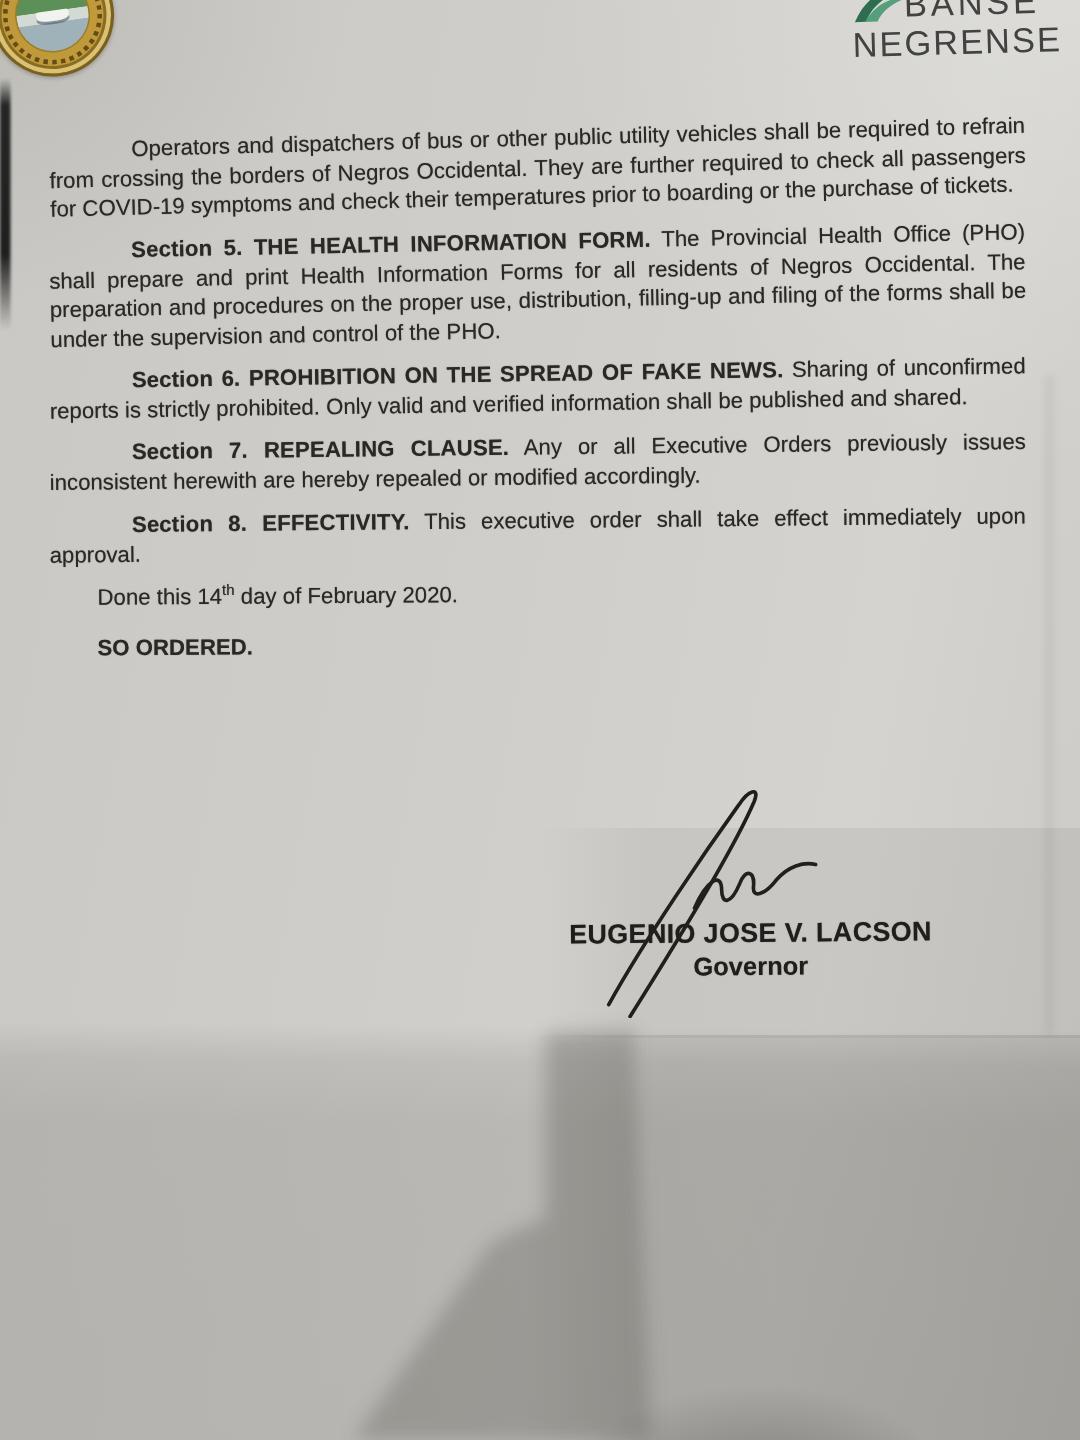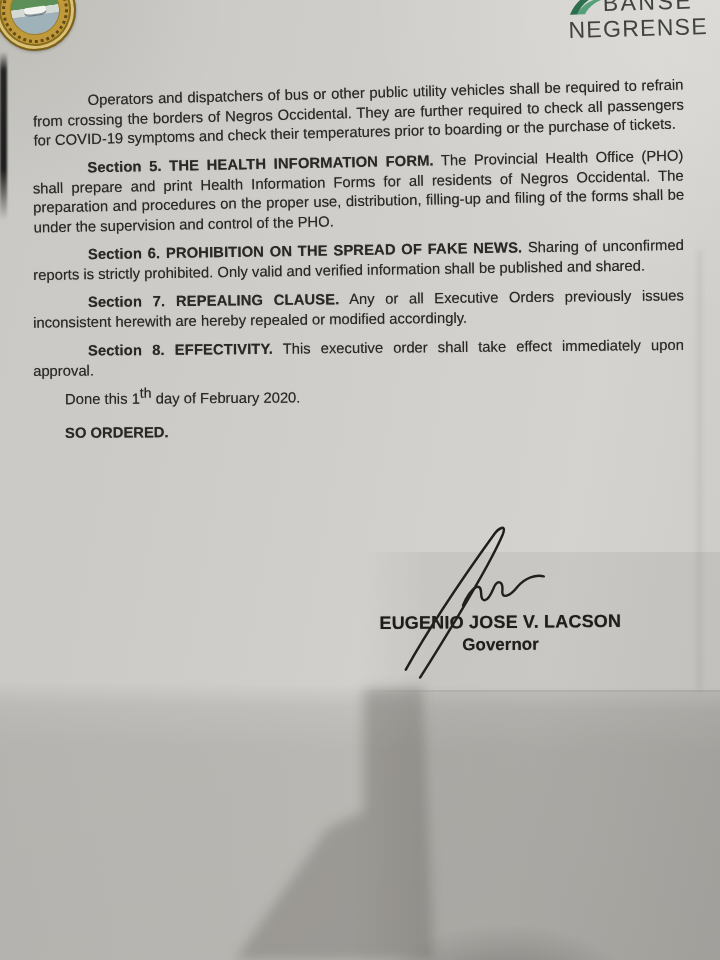--- a/index.html
+++ b/index.html
@@ -27,21 +27,21 @@
   .swoosh{width:38px;height:25px;margin-right:-3px;}
   .logo-line1{font-size:23px;letter-spacing:2.5px;line-height:1;}
   .logo-line2{font-size:23px;letter-spacing:1.3px;line-height:1;margin-top:3px;}
   
   .doc{position:absolute;left:0;top:84px;width:720px;box-sizing:border-box;
     padding:0 36px 0 33px;color:#2a2824;font-size:14.8px;line-height:19.5px;
     text-align:justify;text-shadow:0 0 0.7px rgba(42,40,36,0.55);}
   .para{margin:0 0 10px;text-indent:55px;}
   .para b{letter-spacing:0.1px;}
   .done{margin:8px 0 0 32px;text-indent:0;text-align:left;}
-  .done sup{font-size:14px;line-height:0;}
+  .done sup{font-size:10px;line-height:0;}
   .so{margin:15px 0 0 32px;text-align:left;font-weight:bold;}
   
   .sig{position:absolute;left:332px;top:518px;width:336px;text-align:center;
     color:#1d1c1a;transform:rotate(-0.5deg);}
   .scribble{position:absolute;left:58px;top:0;width:176px;height:160px;z-index:2;}
   .sig-name{margin-top:94px;font-weight:bold;font-size:18px;letter-spacing:0.2px;
     text-shadow:0 0 0.7px rgba(30,28,25,0.55);}
   .sig-title{font-weight:bold;font-size:17px;margin-top:2px;
     text-shadow:0 0 0.7px rgba(30,28,25,0.55);}
   
@@ -90,21 +90,21 @@
     <p class="para" style="transform:rotate(-1.5deg)"><span>Operators and dispatchers of bus or other public utility vehicles shall be required to refrain from crossing the borders of Negros Occidental. They are further required to check all passengers for COVID-19 symptoms and check their temperatures prior to boarding or the purchase of tickets.</span></p>
 
     <p class="para" style="transform:rotate(-1.15deg)"><b>Section 5. THE HEALTH INFORMATION FORM.</b> <span>The Provincial Health Office (PHO) shall prepare and print Health Information Forms for all residents of Negros Occidental. The preparation and procedures on the proper use, distribution, filling-up and filing of the forms shall be under the supervision and control of the PHO.</span></p>
 
     <p class="para" style="transform:rotate(-0.9deg)"><b>Section 6. PROHIBITION ON THE SPREAD OF FAKE NEWS.</b> <span>Sharing of unconfirmed reports is strictly prohibited. Only valid and verified information shall be published and shared.</span></p>
 
     <p class="para" style="transform:rotate(-0.65deg)"><b>Section 7. REPEALING CLAUSE.</b> <span>Any or all Executive Orders previously issues inconsistent herewith are hereby repealed or modified accordingly.</span></p>
 
     <p class="para" style="transform:rotate(-0.55deg)"><b>Section 8. EFFECTIVITY.</b> <span>This executive order shall take effect immediately upon approval.</span></p>
 
-    <p class="done" style="transform:rotate(-0.4deg)"><span>Done this 1</span><sup>th</sup><span> day of February 2020.</span></p>
+    <p class="done" style="transform:rotate(-0.4deg)"><span>Done this 14</span><sup>th</sup><span> day of February 2020.</span></p>
 
     <p class="so" style="transform:rotate(-0.35deg)">SO ORDERED.</p>
   </div>
 
   <div class="sig">
     <svg class="scribble" viewBox="0 0 170 158" fill="none" stroke="#1f1e1c" stroke-width="2.4" stroke-linecap="round">
       <path d="M13 149 C 38 105, 78 48, 100 18 C 106 9, 114 6, 110 16 C 96 48, 52 118, 27 157"></path>
       <path d="M70 86 C 78 68, 88 62, 88 74 C 88 84, 94 84, 100 70 C 104 60, 110 62, 109 72 C 108 80, 116 78, 124 68 C 132 59, 142 56, 150 58"></path>
     </svg>
     <div class="sig-name">EUGENIO JOSE V. LACSON</div>

